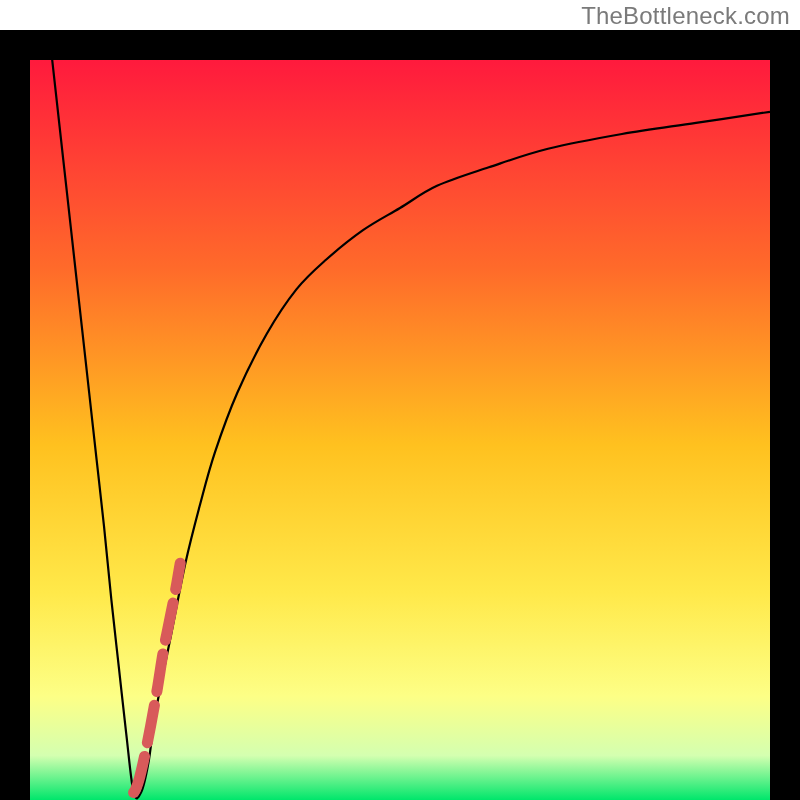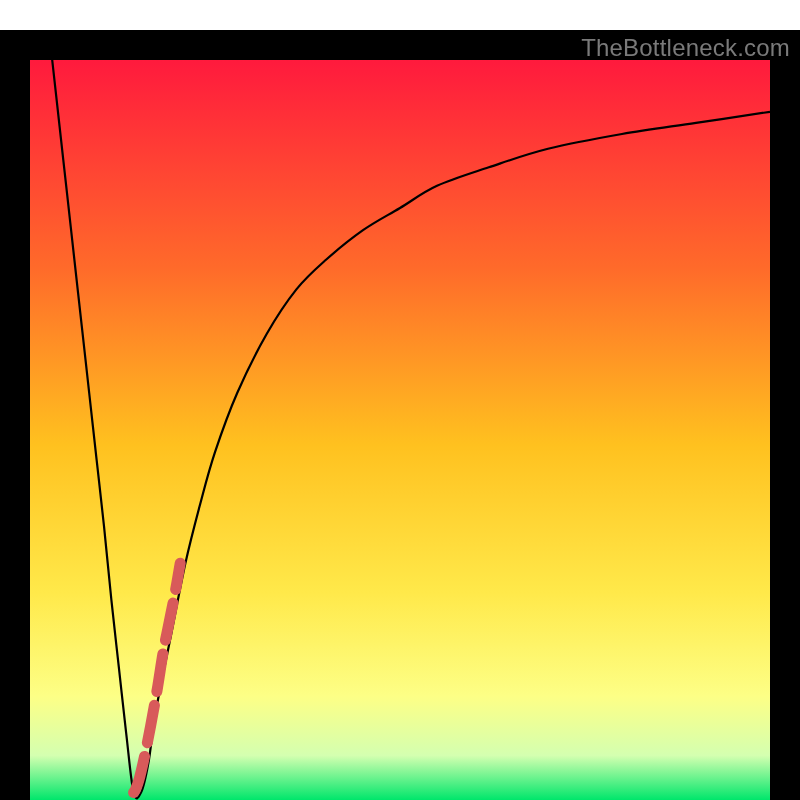--- a/index.html
+++ b/index.html
@@ -14,21 +14,20 @@
   .watermark {
     position: absolute;
     top: 2px;
     right: 10px;
     font-family: Arial, Helvetica, sans-serif;
     font-size: 24px;
     font-weight: 500;
     color: #7a7a7a;
     z-index: 10;
     letter-spacing: 0.2px;
-    margin-top: 32px;
   }
   .frame {
     position: absolute;
     left: 0;
     top: 30px;
     width: 800px;
     height: 770px;
     background: #000;
   }
   svg.plot {

